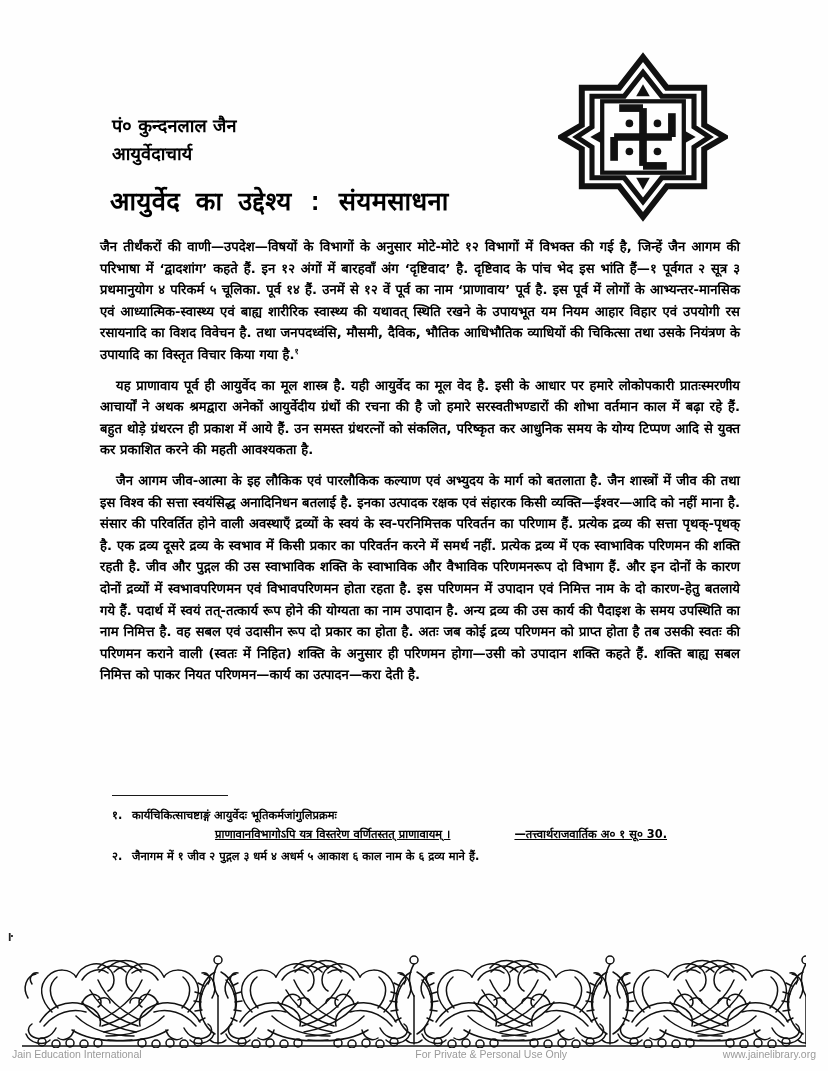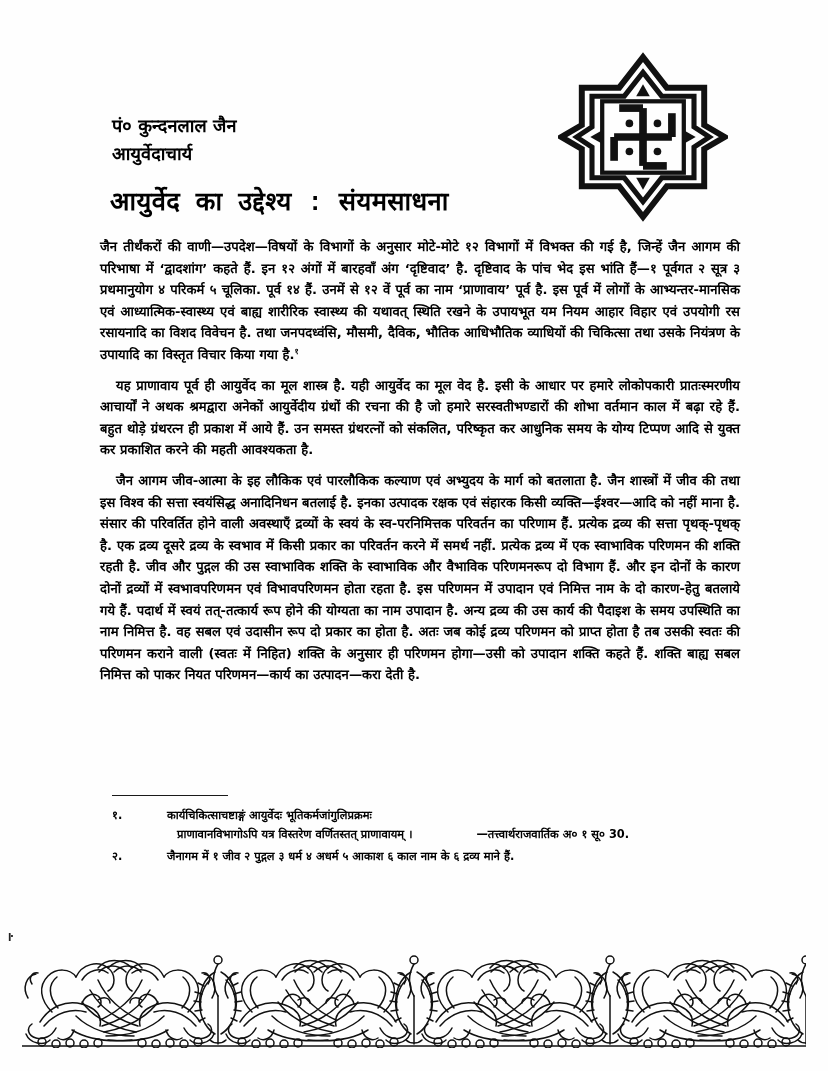--- a/index.html
+++ b/index.html
@@ -100,26 +100,27 @@
   }
   .fn {
     display: flex;
     align-items: flex-start;
     margin-bottom: 3px;
   }
   .fn-num {
     width: 20px;
     flex: 0 0 20px;
   }
-  .fn-body { flex: 1 1 auto; margin-left: 35px; }
+  .fn-body { flex: 1 1 auto; }
   .fn-line2 {
     display: flex;
-    justify-content: flex-start;
+    justify-content: center;
     gap: 64px;
     padding-left: 10px;
+    text-decoration: underline;
   }
   .fn-cite { white-space: nowrap; }
 
   
   .band {
     position: absolute;
     left: 22px;
     top: 950px;
     width: 784px;
     height: 98px;
@@ -314,14 +315,19 @@
       <g transform="translate(784,2)">
           <use href="#center-fan"></use>
         </g>
 
       <g fill="none" stroke="#111" stroke-width="1.5">
         <path d="M0 96 L784 96"></path>
       </g>
     </svg>
   </div>
 
+  <div class="footer">
+    <span>Jain Education International</span>
+    <span class="mid">For Private &amp; Personal Use Only</span>
+    <span>www.jainelibrary.org</span>
+  </div>
 
 </div>
 
 </body></html>

